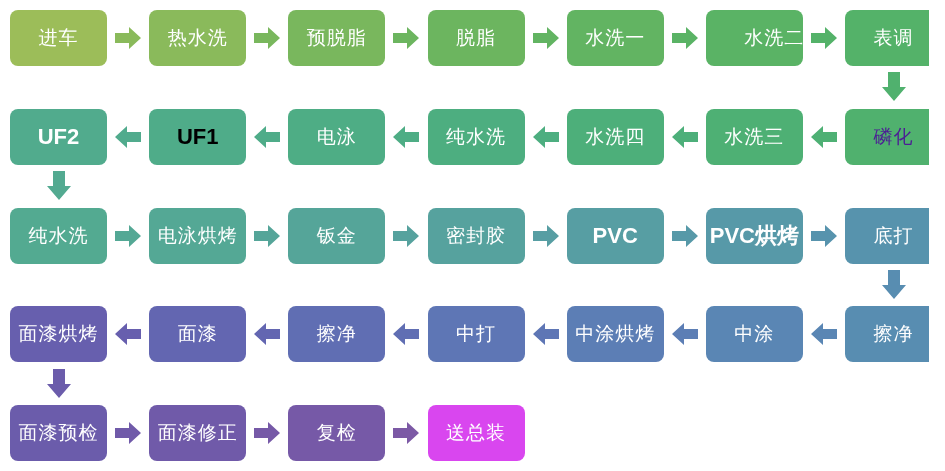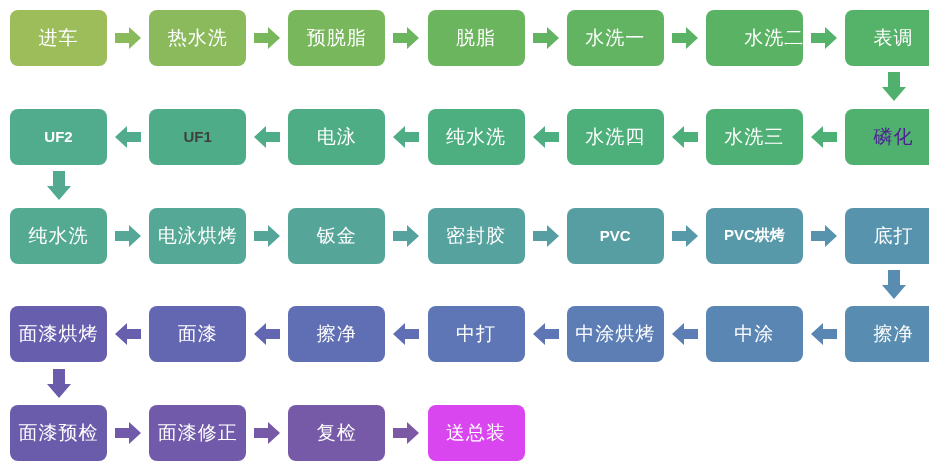--- a/index.html
+++ b/index.html
@@ -24,21 +24,21 @@
     display: flex;
     align-items: center;
     justify-content: center;
     font-size: 19px;
     letter-spacing: 1px;
     white-space: nowrap;
     box-sizing: border-box;
   }
   .box.bold {
     font-weight: bold;
-    font-size: 15px;
+    font-size: 22px;
     letter-spacing: 0;
   }
   .arrow {
     position: absolute;
     display: block;
   }
 </style>
 </head>
 <body>
 
@@ -48,21 +48,21 @@
     <div class="box" style="left: 288.34px; top: 10px; background: rgb(121, 183, 93); color: rgb(255, 255, 255);">预脱脂</div>
     <div class="box" style="left: 427.51px; top: 10px; background: rgb(108, 181, 95); color: rgb(255, 255, 255);">脱脂</div>
     <div class="box" style="left: 566.68px; top: 10px; background: rgb(98, 180, 98); color: rgb(255, 255, 255);">水洗一</div>
     <div class="box" style="left: 705.85px; top: 10px; background: rgb(90, 179, 101); color: rgb(255, 255, 255); padding-left: 40px;">水洗二</div>
     <div class="box" style="left: 845.02px; top: 10px; background: rgb(84, 178, 105); color: rgb(255, 255, 255);">表调</div>
     <div class="box" style="left: 845.02px; top: 108.75px; background: rgb(80, 177, 110); color: #4c1d95;">磷化</div>
     <div class="box" style="left: 705.85px; top: 108.75px; background: rgb(78, 176, 116); color: rgb(255, 255, 255);">水洗三</div>
     <div class="box" style="left: 566.68px; top: 108.75px; background: rgb(77, 175, 122); color: rgb(255, 255, 255);">水洗四</div>
     <div class="box" style="left: 427.51px; top: 108.75px; background: rgb(77, 174, 128); color: rgb(255, 255, 255);">纯水洗</div>
     <div class="box" style="left: 288.34px; top: 108.75px; background: rgb(78, 173, 133); color: rgb(255, 255, 255);">电泳</div>
-    <div class="box bold" style="left: 149.17px; top: 108.75px; background: rgb(79, 172, 137); color: #404040;">UF1</div>
+    <div class="box bold" style="left: 149.17px; top: 108.75px; background: rgb(79, 172, 137); color: #000000;">UF1</div>
     <div class="box bold" style="left: 10px; top: 108.75px; background: rgb(81, 171, 141); color: rgb(255, 255, 255);">UF2</div>
     <div class="box" style="left: 10px; top: 207.5px; background: rgb(83, 170, 145); color: rgb(255, 255, 255);">纯水洗</div>
     <div class="box" style="left: 149.17px; top: 207.5px; background: rgb(84, 168, 149); color: rgb(255, 255, 255);">电泳烘烤</div>
     <div class="box" style="left: 288.34px; top: 207.5px; background: rgb(85, 165, 153); color: rgb(255, 255, 255);">钣金</div>
     <div class="box" style="left: 427.51px; top: 207.5px; background: rgb(86, 162, 158); color: rgb(255, 255, 255);">密封胶</div>
     <div class="box bold" style="left: 566.68px; top: 207.5px; background: rgb(87, 158, 163); color: rgb(255, 255, 255);">PVC</div>
     <div class="box bold" style="left: 705.85px; top: 207.5px; background: rgb(87, 153, 168); color: rgb(255, 255, 255);">PVC烘烤</div>
     <div class="box" style="left: 845.02px; top: 207.5px; background: rgb(87, 147, 173); color: rgb(255, 255, 255);">底打</div>
     <div class="box" style="left: 845.02px; top: 306.25px; background: rgb(88, 141, 177); color: rgb(255, 255, 255);">擦净</div>
     <div class="box" style="left: 705.85px; top: 306.25px; background: rgb(90, 134, 180); color: rgb(255, 255, 255);">中涂</div>

